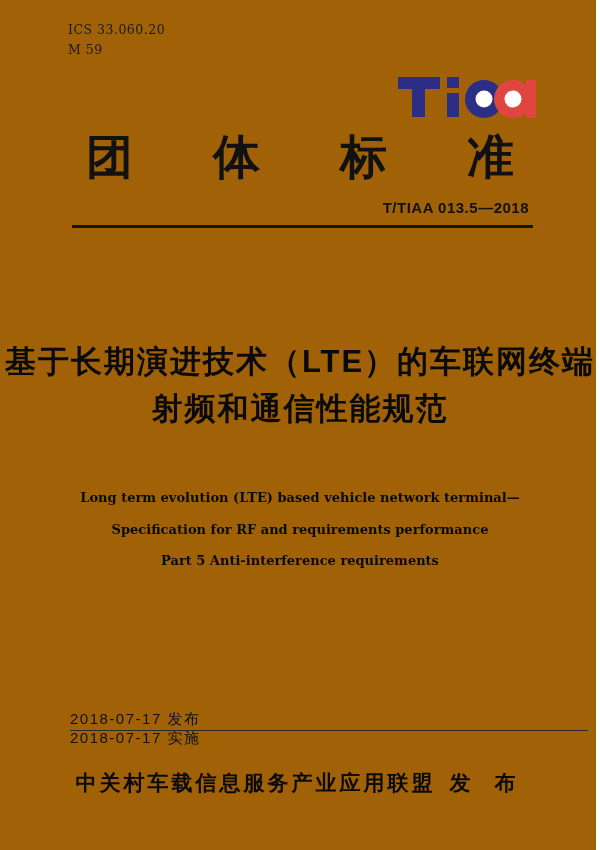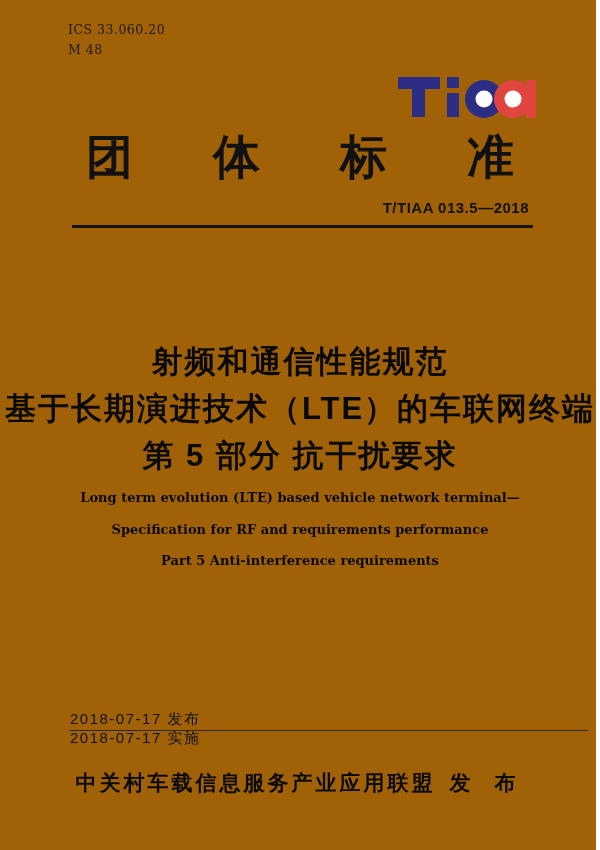--- a/index.html
+++ b/index.html
@@ -97,21 +97,21 @@
   }
   .publisher-row .publish-action { letter-spacing: 9px; }
 </style>
 </head>
 <body>
 
 <div class="page">
 
   <div class="abs ics-block">
     <div>ICS 33.060.20</div>
-    <div>M 48</div>
+    <div>M 59</div>
   </div>
 
   <div class="abs logo">
     <svg width="148" height="58" viewBox="0 0 148 58">
 
       <rect x="1" y="11" width="42" height="12" fill="#2B2E84"></rect>
       <rect x="15" y="11" width="13" height="40" fill="#2B2E84"></rect>
 
       <rect x="50" y="11" width="12" height="11" fill="#2B2E84"></rect>
 
@@ -131,23 +131,22 @@
     <span>体</span>
     <span>标</span>
     <span>准</span>
   </div>
 
   <div class="abs std-number">T/TIAA 013.5—2018</div>
 
   <div class="abs rule-top"></div>
 
   <div class="abs title-zh">
+    <div>基于长期演进技术（LTE）的车联网终端</div>
     <div>射频和通信性能规范</div>
-    <div>基于长期演进技术（LTE）的车联网终端</div>
-    <div>第 5 部分 抗干扰要求</div>
   </div>
 
   <div class="abs title-en">
     <div>Long term evolution (LTE) based vehicle network terminal—</div>
     <div>Specification for RF and requirements performance</div>
     <div>Part 5 Anti-interference requirements</div>
   </div>
 
   <div class="abs date-row">
     <span>2018-07-17 发布</span>

